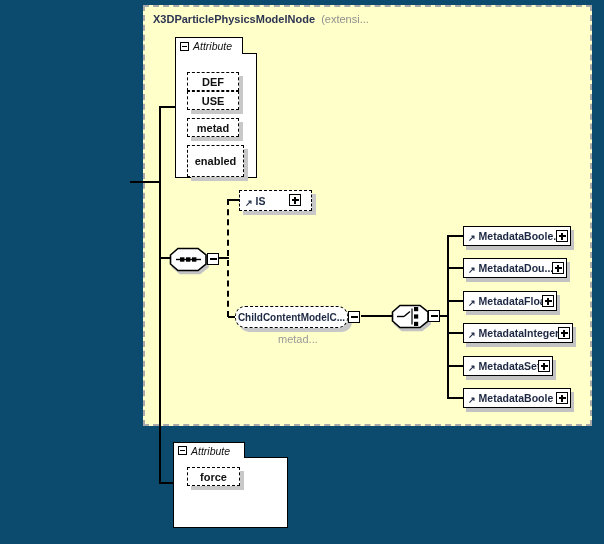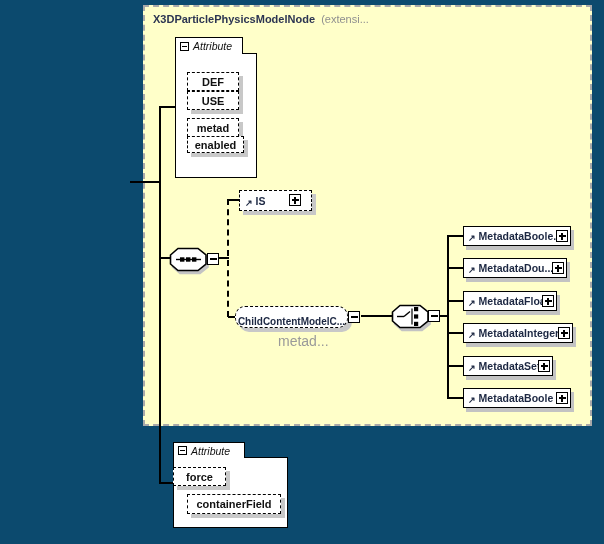--- a/index.html
+++ b/index.html
@@ -48,21 +48,21 @@
   .expander.plus::after{content:"";position:absolute;top:1.5px;bottom:1.5px;left:50%;
             margin-left:-0.75px;width:1.5px;background:#000;}
 
   
   .line{position:absolute;background:#000;z-index:1;}
   .dline-h{position:absolute;border-top:2px dashed #000;height:0;z-index:1;}
   .dline-v{position:absolute;border-left:2px dashed #000;width:0;z-index:1;}
 
   .octagon{position:absolute;z-index:3;filter:drop-shadow(2px 3px 0 #c3c3c3);}
 
-  .annotation{position:absolute;font-size:14px;color:#9a9a9a;z-index:3;white-space:nowrap;padding-left:31px;}
+  .annotation{position:absolute;font-size:11px;color:#9a9a9a;z-index:3;white-space:nowrap;padding-left:31px;}
 </style>
 </head>
 <body>
 
 <div id="stage">
 
   <div class="model-box">
     <div class="model-title">
       <span class="t-bold">X3DParticlePhysicsModelNode</span>
       <span class="t-gray">&nbsp;</span><span class="t-gray">(extensi...</span>
@@ -90,38 +90,38 @@
 
 
   <div class="grp-tab" style="left:175px;top:37px;width:68px;height:17px;">
     <span class="collapse-glyph"></span>
     <span>Attribute</span>
   </div>
   <div class="grp-body" style="left:175px;top:53px;width:82px;height:125px;"></div>
   <div class="attr-item" style="left:187px;top:64px;width:52px;height:19px;margin-top:8px;">DEF</div>
   <div class="attr-item" style="left:187px;top:91px;width:52px;height:19px;">USE</div>
   <div class="attr-item" style="left:187px;top:118px;width:52px;height:19px;">metad</div>
-  <div class="attr-item" style="left:187px;top:136px;width:57px;height:17px;">enabled</div>
+  <div class="attr-item" style="left:187px;top:145px;width:57px;height:32px;">enabled</div>
 
   <svg class="octagon" style="left:169px;top:247px;" width="39" height="25" viewBox="0 0 39 25">
     <polygon points="9,1.5 29,1.5 37,8 37,17 29,23.5 9,23.5 1.5,17 1.5,8" fill="#fff" stroke="#000" stroke-width="1.6"></polygon>
     <line x1="7" y1="12.5" x2="32" y2="12.5" stroke="#000" stroke-width="1.4"></line>
     <rect x="11" y="10.3" width="4.4" height="4.4" fill="#000"></rect>
     <rect x="17" y="10.3" width="4.4" height="4.4" fill="#000"></rect>
     <rect x="23" y="10.3" width="4.4" height="4.4" fill="#000"></rect>
   </svg>
   <div class="expander" style="left:207px;top:253px;"></div>
 
   <div class="node dashed" style="left:239px;top:190px;width:73px;height:21px;justify-content:flex-start;padding-left:5px;">
     <span class="ref-arrow">↗</span>
     <span class="lbl">IS</span>
     <div class="expander plus" style="right:10px;top:3px;"></div>
   </div>
 
-  <div class="node dashed rounded" style="left:235px;top:306px;width:113px;height:22px;align-items:flex-end;">
+  <div class="node dashed rounded" style="left:235px;top:306px;width:113px;height:22px;">
     <span class="lbl" style="font-size:10px;">ChildContentModelC...</span>
     <div class="expander" style="right:-13px;top:4px;"></div>
   </div>
   <div class="annotation" style="left:247px;top:333px;">metad...</div>
 
   <svg class="octagon" style="left:391px;top:304px;" width="39" height="25" viewBox="0 0 39 25">
     <polygon points="9,1.5 29,1.5 37,8 37,17 29,23.5 9,23.5 1.5,17 1.5,8" fill="#fff" stroke="#000" stroke-width="1.6"></polygon>
     <line x1="6" y1="12.5" x2="13" y2="12.5" stroke="#000" stroke-width="1.4"></line>
     <line x1="13" y1="12.5" x2="19" y2="7.5" stroke="#000" stroke-width="1.4"></line>
     <line x1="21" y1="4.5" x2="21" y2="20.5" stroke="#000" stroke-width="1.2"></line>
@@ -160,16 +160,15 @@
     <span class="ref-arrow">↗</span>
     <span class="lbl">MetadataBoole</span>
     <div class="expander plus" style="right:2px;top:3px;"></div>
   </div>
 
   <div class="grp-tab" style="left:173px;top:442px;width:72px;height:16px;">
     <span class="collapse-glyph"></span>
     <span>Attribute</span>
   </div>
   <div class="grp-body" style="left:173px;top:457px;width:115px;height:71px;"></div>
-  <div class="attr-item" style="left:173px;top:467px;width:53px;height:19px;">force</div>
-  <div class="attr-item" style="left:187px;top:494px;width:94px;height:20px;">containerField</div>
+  <div class="attr-item" style="left:187px;top:467px;width:53px;height:19px;">force</div>
 
 </div>
 
 </body></html>

